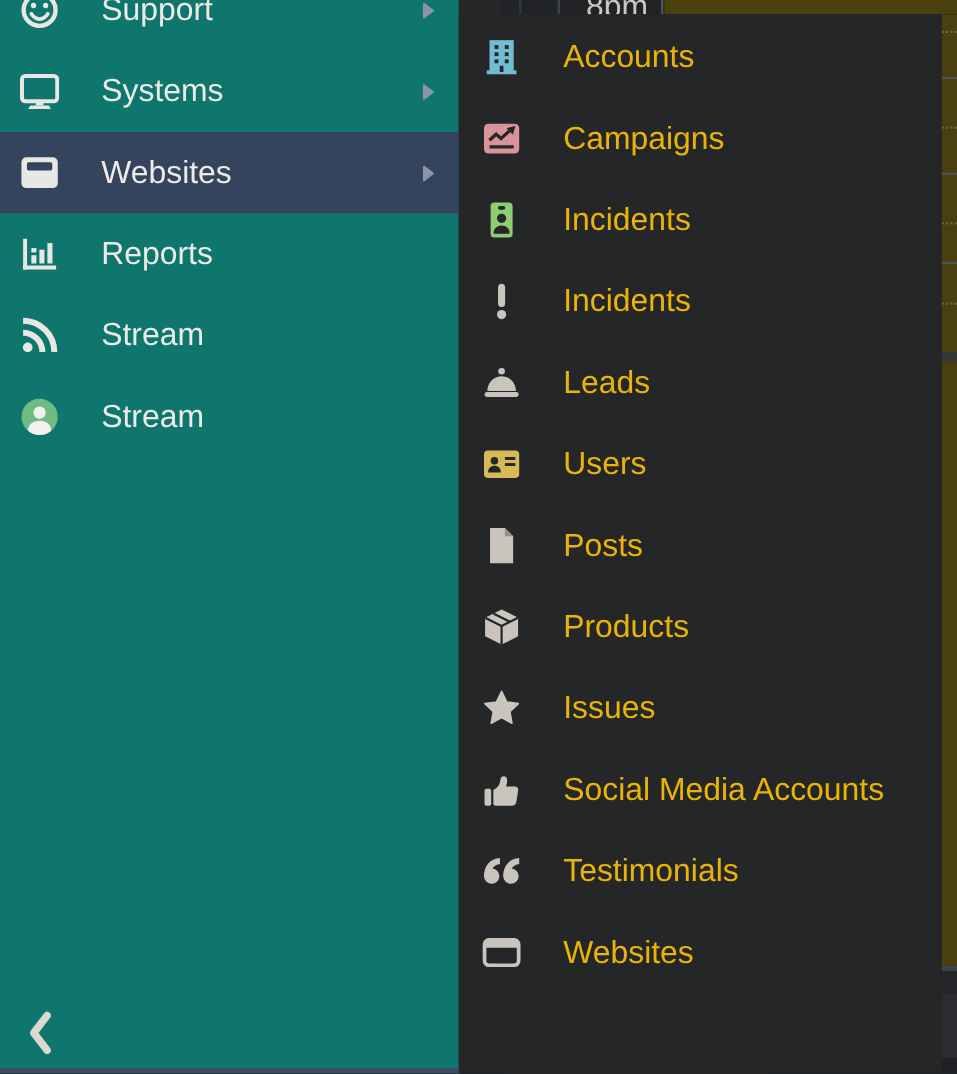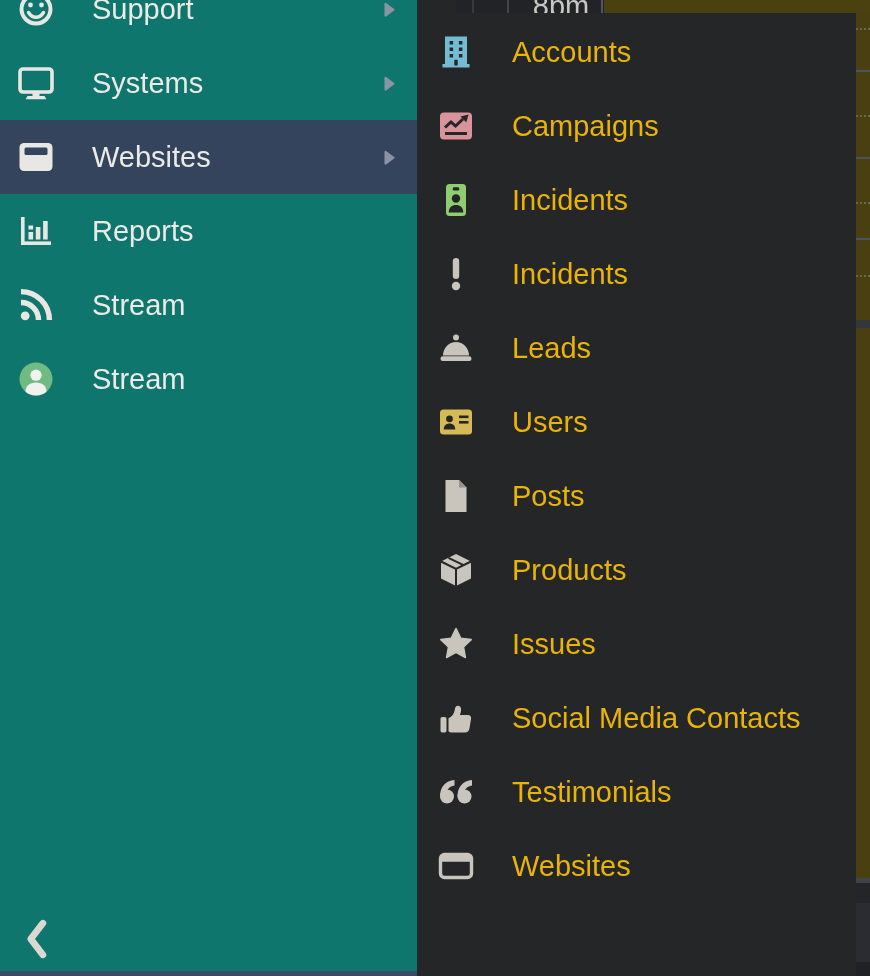--- a/index.html
+++ b/index.html
@@ -289,21 +289,21 @@
           </span>
     <span class="label">Issues</span>
   </div>
         <div class="menu-item">
     <span class="icon" style="color: rgb(201, 197, 189);">
             <svg viewBox="0 0 36 36" fill="currentColor">
               <rect x="2.5" y="17" width="6" height="15.5" rx="1.8"></rect>
               <path d="M10.5 31.3V18.2c3.8-1.8 5.8-4.7 6.3-8.7.3-2.4 1.3-3.8 3.1-3.8 2.1 0 3.5 1.7 3.2 4.6-.2 1.7-.6 3.3-1.2 4.7h8.1c2 0 3.4 1.6 3.1 3.6l-1.7 10.2c-.4 2.2-2 3.7-4.3 3.7H13.6c-1.2 0-2.3-.4-3.1-1.2z"></path>
             </svg>
           </span>
-    <span class="label">Social Media Contacts</span>
+    <span class="label">Social Media Accounts</span>
   </div>
         <div class="menu-item">
     <span class="icon" style="color: rgb(201, 197, 189);">
             <svg viewBox="0 0 36 36" fill="currentColor">
               <circle cx="9" cy="22.5" r="7"></circle>
               <path d="M2 22.5C2 13 7.5 6.8 16.5 6v5.5c-5 .8-7.5 3.7-8 8z"></path>
               <circle cx="26.5" cy="22.5" r="7"></circle>
               <path d="M19.5 22.5c0-9.5 5.5-15.7 14.5-16.5v5.5c-5 .8-7.5 3.7-8 8z"></path>
             </svg>
           </span>

